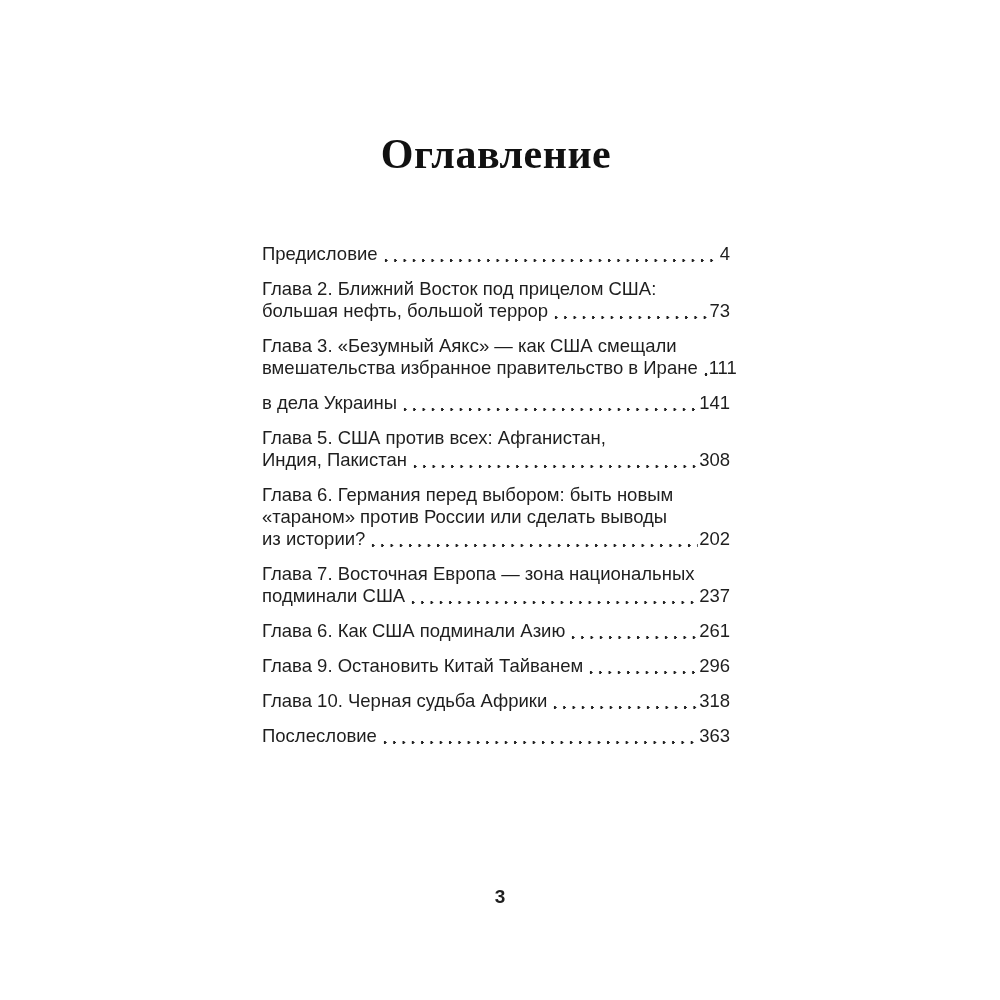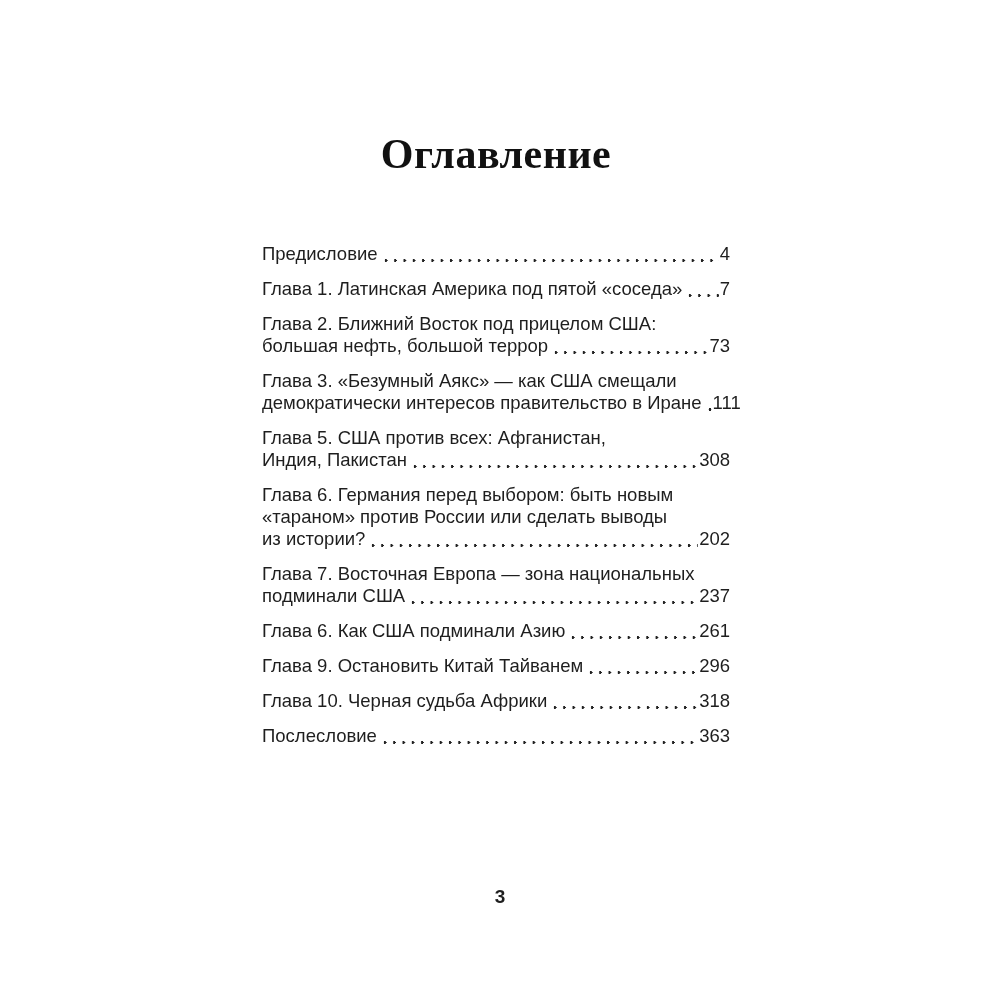--- a/index.html
+++ b/index.html
@@ -92,43 +92,41 @@
     <h1 class="toc-title">Оглавление</h1>
     <div class="toc-list" id="toc-list">
         <div class="toc-entry">
           <div class="entry-line last">
             <span class="entry-text">Предисловие</span>
             <span class="dot-leader"></span>
             <span class="entry-page">4</span>
           </div>
         </div>
         <div class="toc-entry">
-          <div class="entry-line last">
-            <span class="entry-text">Глава 1. Латинская Америка под пятой «соседа»</span>
-            <span class="dot-leader"></span>
-            <span class="entry-page">7</span>
-          </div>
-        </div>
-        <div class="toc-entry">
           <div class="entry-line"><span class="entry-text">Глава 2. Ближний Восток под прицелом США:</span></div>
           <div class="entry-line last">
             <span class="entry-text">большая нефть, большой террор</span>
             <span class="dot-leader"></span>
             <span class="entry-page">73</span>
           </div>
         </div>
         <div class="toc-entry">
           <div class="entry-line"><span class="entry-text">Глава 3. «Безумный Аякс» — как США смещали</span></div>
           <div class="entry-line last">
-            <span class="entry-text">демократически интересов правительство в Иране</span>
+            <span class="entry-text">вмешательства избранное правительство в Иране</span>
             <span class="dot-leader"></span>
             <span class="entry-page">111</span>
           </div>
         </div>
         <div class="toc-entry">
+          <div class="entry-line last">
+            <span class="entry-text">в дела Украины</span>
+            <span class="dot-leader"></span>
+            <span class="entry-page">141</span>
+          </div>
         </div>
         <div class="toc-entry">
           <div class="entry-line"><span class="entry-text">Глава 5. США против всех: Афганистан,</span></div>
           <div class="entry-line last">
             <span class="entry-text">Индия, Пакистан</span>
             <span class="dot-leader"></span>
             <span class="entry-page">308</span>
           </div>
         </div>
         <div class="toc-entry">

